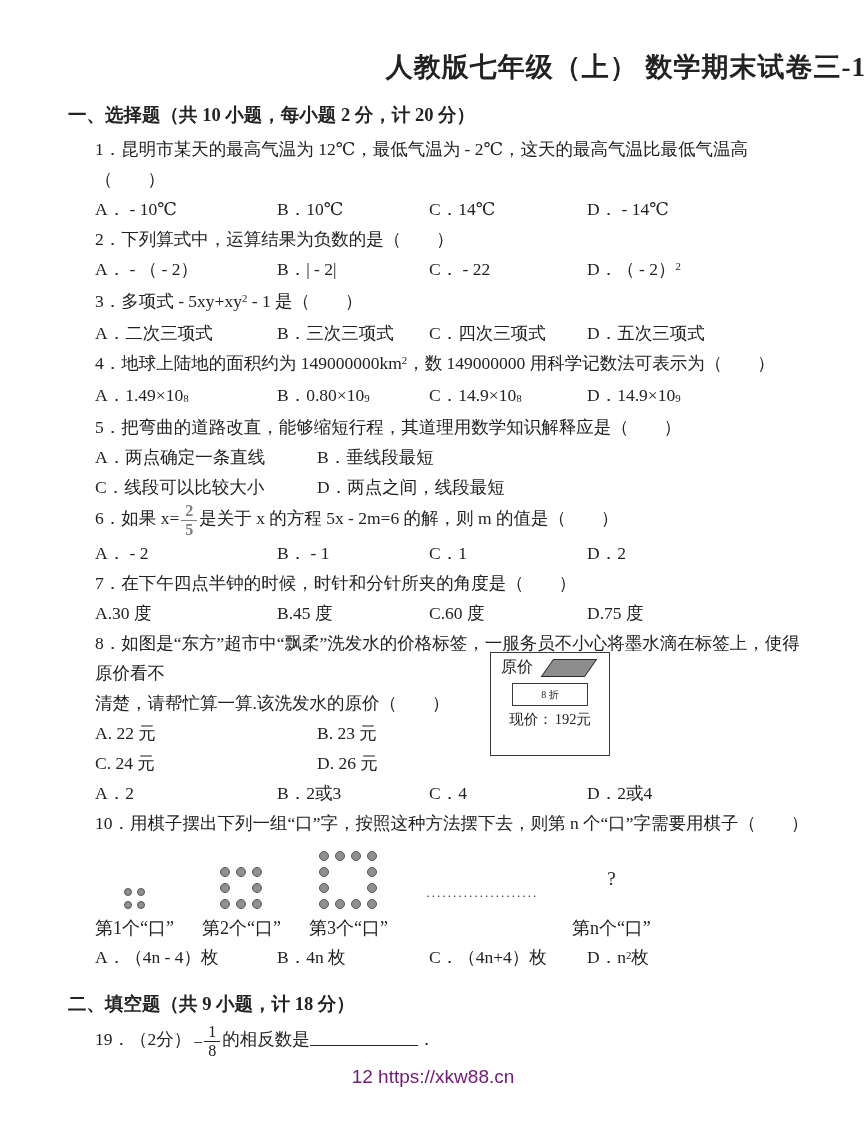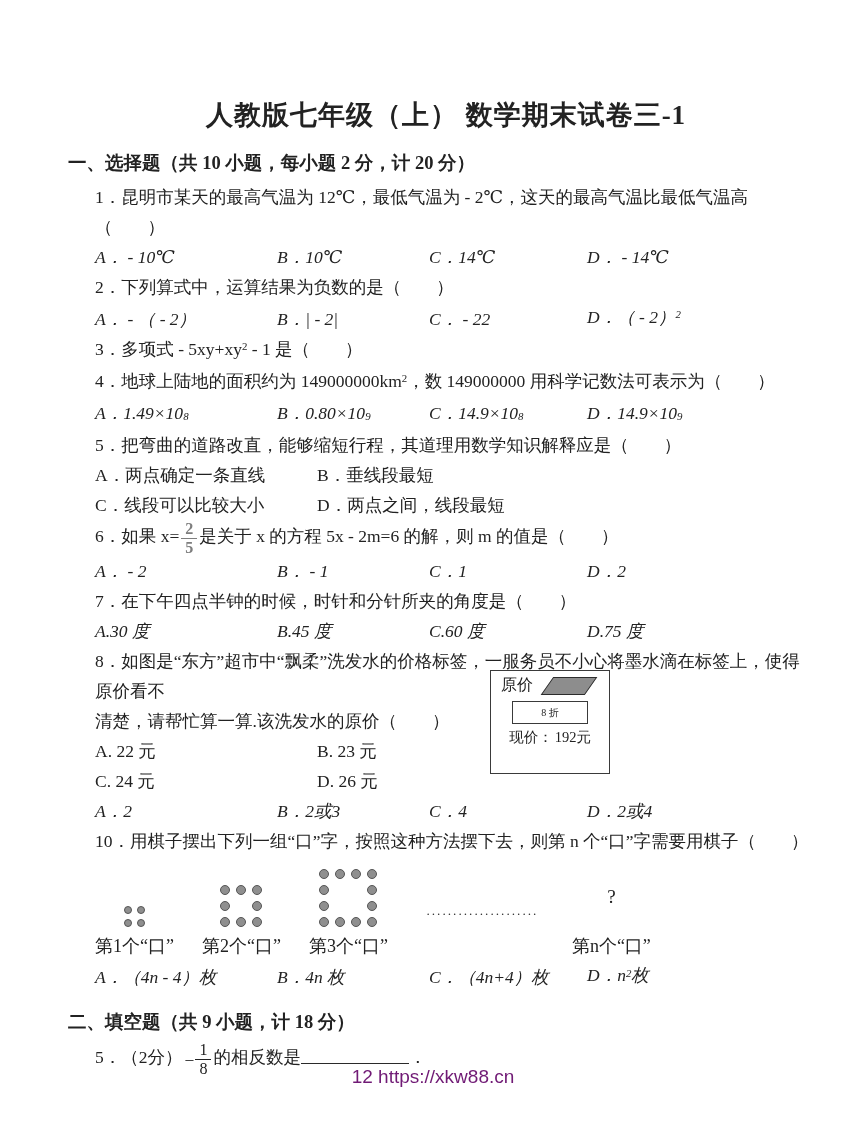--- a/index.html
+++ b/index.html
@@ -1,23 +1,23 @@
 <!DOCTYPE html>
 <html><head>
 <meta charset="utf-8">
 <style>
   html,body{margin:0;padding:0;background:#e8e8e8;}
   .page{position:relative;width:866px;height:1122px;margin:0 auto;background:#ffffff;
         font-family:"Liberation Serif","DejaVu Serif",serif;color:#222;overflow:hidden;}
-  .title{padding-top:97px;text-align:center;font-size:27px;font-weight:bold;letter-spacing:1px;margin-left:26px;}
+  .title{padding-top:49px;text-align:right;font-size:27px;font-weight:bold;letter-spacing:1px;margin-left:26px;}
   .content{padding:0 56px 0 68px;}
   .sec-header{font-weight:bold;font-size:18.5px;margin:15px 0 4px 0;line-height:30px;}
   .q{position:relative;font-size:17.5px;}
   .line{padding-left:27px;line-height:30px;min-height:30px;}
-  .optrow4{display:flex;align-items:flex-end;font-style:italic;}
+  .optrow4{display:flex;align-items:flex-start;}
   .optrow4 .opt:nth-child(1){width:182px;}
   .optrow4 .opt:nth-child(2){width:152px;}
   .optrow4 .opt:nth-child(3){width:158px;}
   .optrow2{display:flex;align-items:flex-end;}
   .optrow2 .opt:nth-child(1){width:222px;}
   .sup{font-size:0.62em;position:relative;top:-0.45em;}
   .subsm{font-size:0.62em;position:relative;top:0.12em;}
   .fwrap{display:inline-flex;align-items:center;vertical-align:middle;margin:0 2px;}
   .fneg{margin-right:1px;}
   .frac{display:inline-flex;flex-direction:column;align-items:center;line-height:1.1;font-size:0.92em;}
@@ -68,20 +68,26 @@
         <div class="line stem"><span>2．下列算式中，运算结果为负数的是（　　）</span></div>
         <div class="line optrow4">
           <span class="opt"><span>A． - （ - 2）</span></span>
           <span class="opt"><span>B．| - 2|</span></span>
           <span class="opt"><span>C． - 22</span></span>
           <span class="opt"><span>D．（ - 2）</span><span class="sup">2</span></span>
         </div>
       </div>
       <div class="q">
         <div class="line stem"><span>3．多项式 - 5xy+xy</span><span class="sup">2</span><span> - 1 是（　　）</span></div>
+        <div class="line optrow4">
+          <span class="opt"><span>A．二次三项式</span></span>
+          <span class="opt"><span>B．三次三项式</span></span>
+          <span class="opt"><span>C．四次三项式</span></span>
+          <span class="opt"><span>D．五次三项式</span></span>
+        </div>
       </div>
       <div class="q">
         <div class="line stem"><span>4．地球上陆地的面积约为 149000000km</span><span class="sup">2</span><span>，数 149000000 用科学记数法可表示为（　　）</span></div>
         <div class="line optrow4">
           <span class="opt"><span>A．1.49×10</span><span class="subsm">8</span></span>
           <span class="opt"><span>B．0.80×10</span><span class="subsm">9</span></span>
           <span class="opt"><span>C．14.9×10</span><span class="subsm">8</span></span>
           <span class="opt"><span>D．14.9×10</span><span class="subsm">9</span></span>
         </div>
       </div>
@@ -202,21 +208,21 @@
         </div>
         <div class="line optrow4">
           <span class="opt"><span>A．（4n - 4）枚</span></span>
           <span class="opt"><span>B．4n 枚</span></span>
           <span class="opt"><span>C．（4n+4）枚</span></span>
           <span class="opt"><span>D．n</span><span class="sup">2</span><span>枚</span></span>
         </div>
       </div>
       <div class="sec-header">二、填空题（共 9 小题，计 18 分）</div>
       <div class="q">
-        <div class="line stem"><span>5．（2分）</span><span class="fwrap">
+        <div class="line stem"><span>19．（2分）</span><span class="fwrap">
             <span class="fneg">−</span>
             <span class="frac">
               <span class="fn">1</span>
               <span class="fd">8</span>
             </span>
           </span><span>的相反数是</span><span class="blank"></span><span>．</span></div>
       </div>
     </div>
   <div class="footer">12 https://xkw88.cn</div>
 </div>

